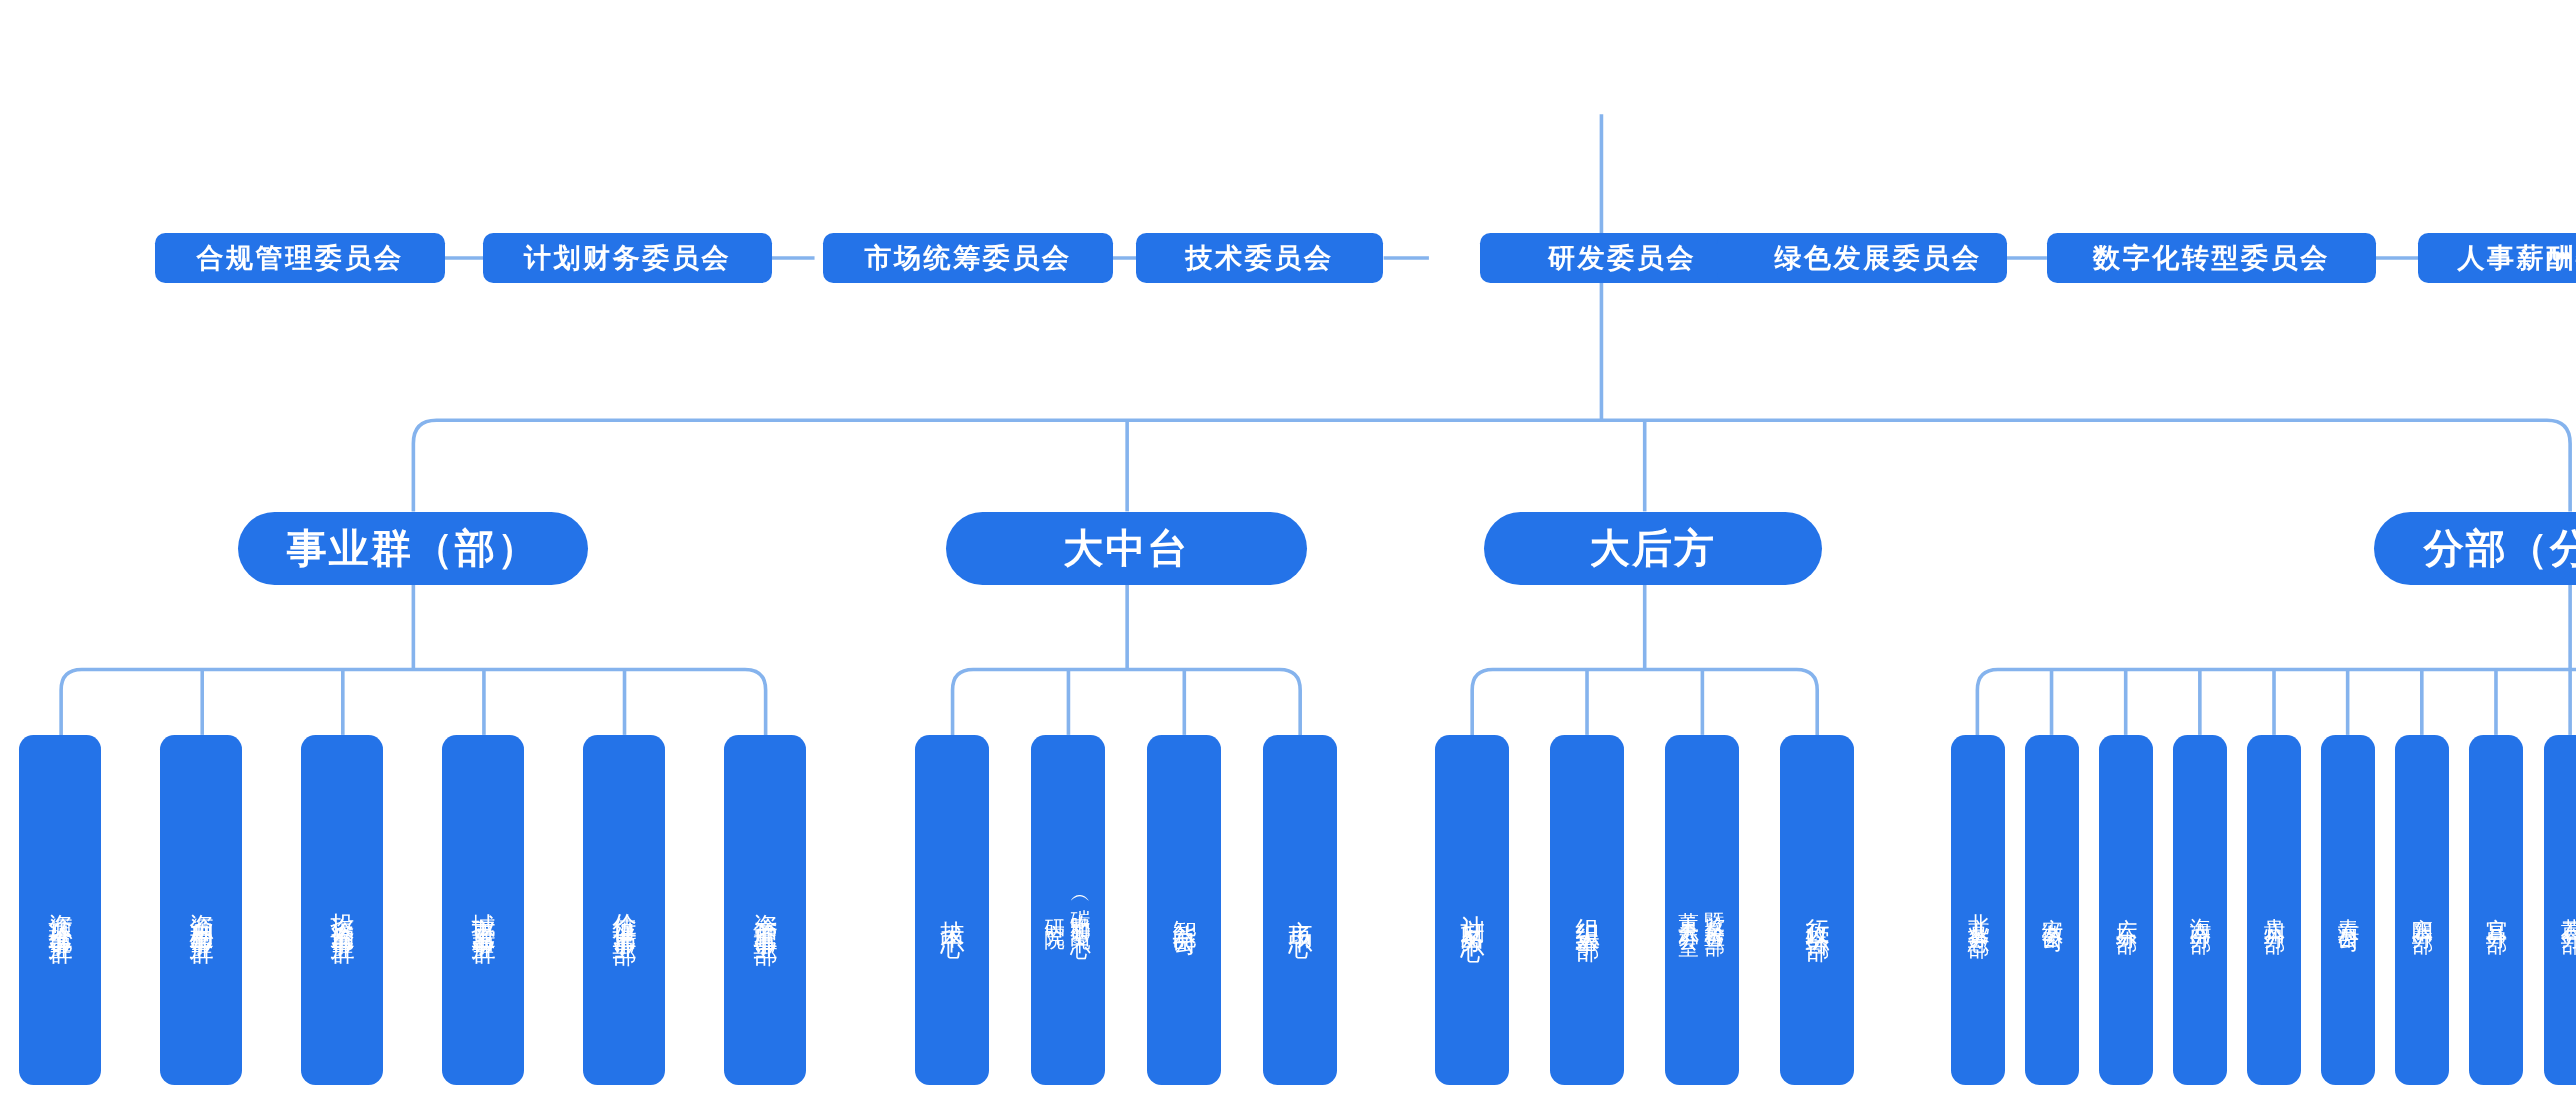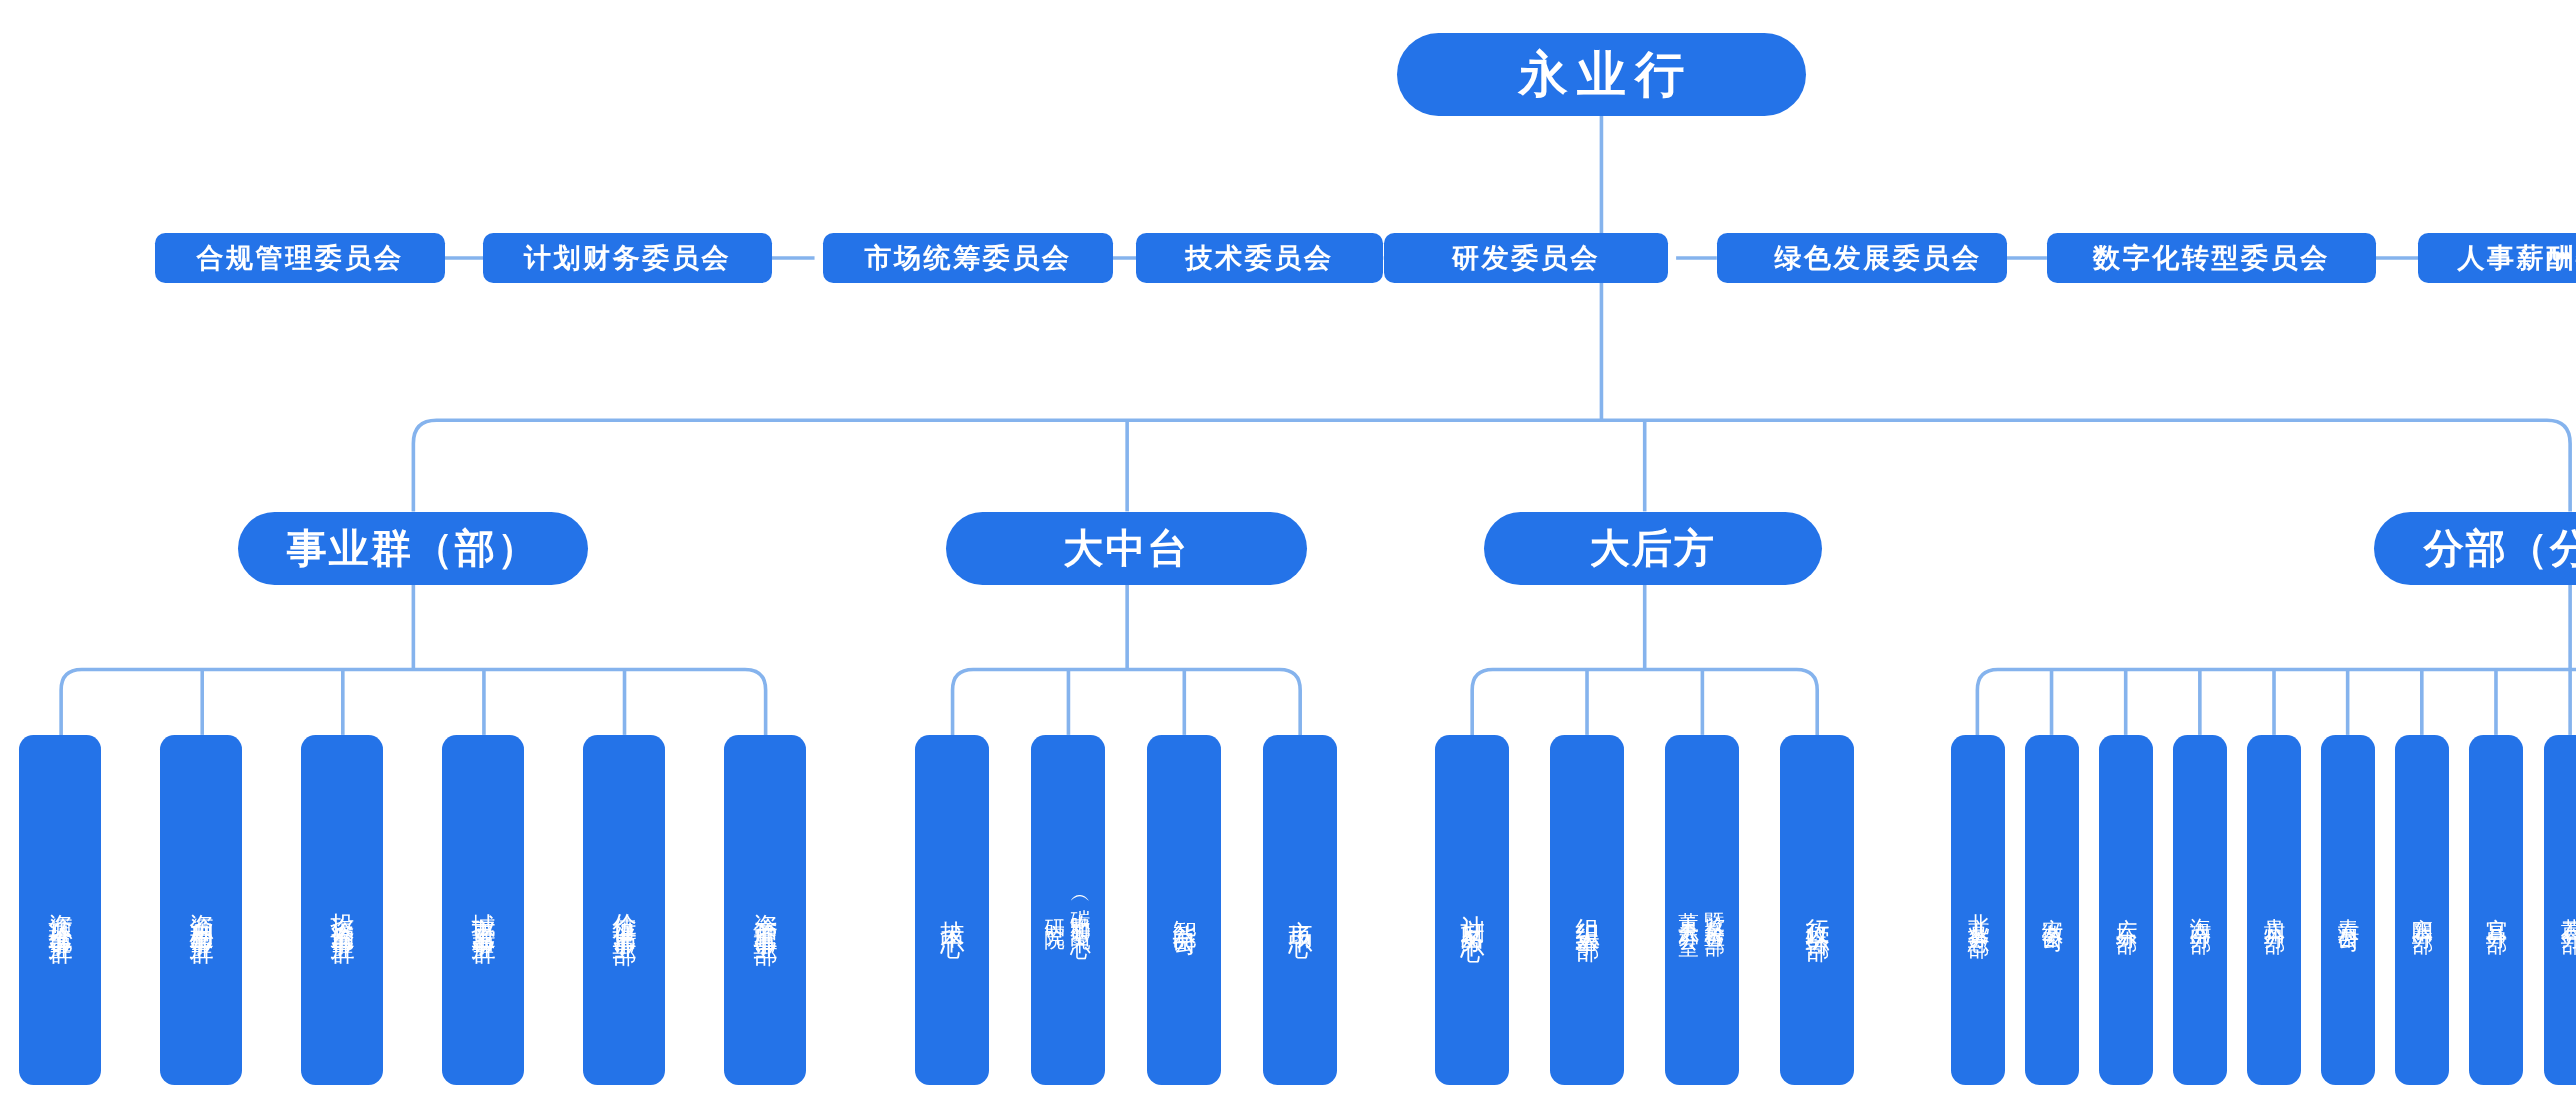--- a/index.html
+++ b/index.html
@@ -59,36 +59,33 @@
       <path d="M 4845 1300 V 1427"></path>
       <path d="M 4989 1300 V 1427"></path>
       <path d="M 5133 1300 V 1427"></path>
       <path d="M 5277 1300 V 1427"></path>
       <path d="M 5421 1300 V 1427"></path>
       <path d="M 5564 1300 V 1427"></path>
       <path d="M 5708 1300 V 1427"></path>
       <path d="M 5852 1300 V 1427"></path>
       <path d="M 5996 1300 V 1427"></path>
     </svg>
-  <div class="node root">
-    <span>永业行</span>
-  </div>
 <div class="node committee" style="left: 155px; width: 290px;">
       <span>合规管理委员会</span>
     </div>
     <div class="node committee" style="left: 483px; width: 289px;">
       <span>计划财务委员会</span>
     </div>
     <div class="node committee" style="left: 814px; width: 290px; margin-left: 9px;">
       <span>市场统筹委员会</span>
     </div>
     <div class="node committee" style="left: 1136px; width: 247px;">
       <span>技术委员会</span>
     </div>
-    <div class="node committee" style="left: 1384px; width: 284px;">
+    <div class="node committee" style="left: 1480px; width: 284px;">
       <span>研发委员会</span>
     </div>
     <div class="node committee" style="left: 1717px; width: 290px; padding-left: 32px;">
       <span>绿色发展委员会</span>
     </div>
     <div class="node committee" style="left: 2047px; width: 329px;">
       <span>数字化转型委员会</span>
     </div>
     <div class="node committee" style="left: 2418px; width: 286px;">
       <span>人事薪酬委员会</span>

